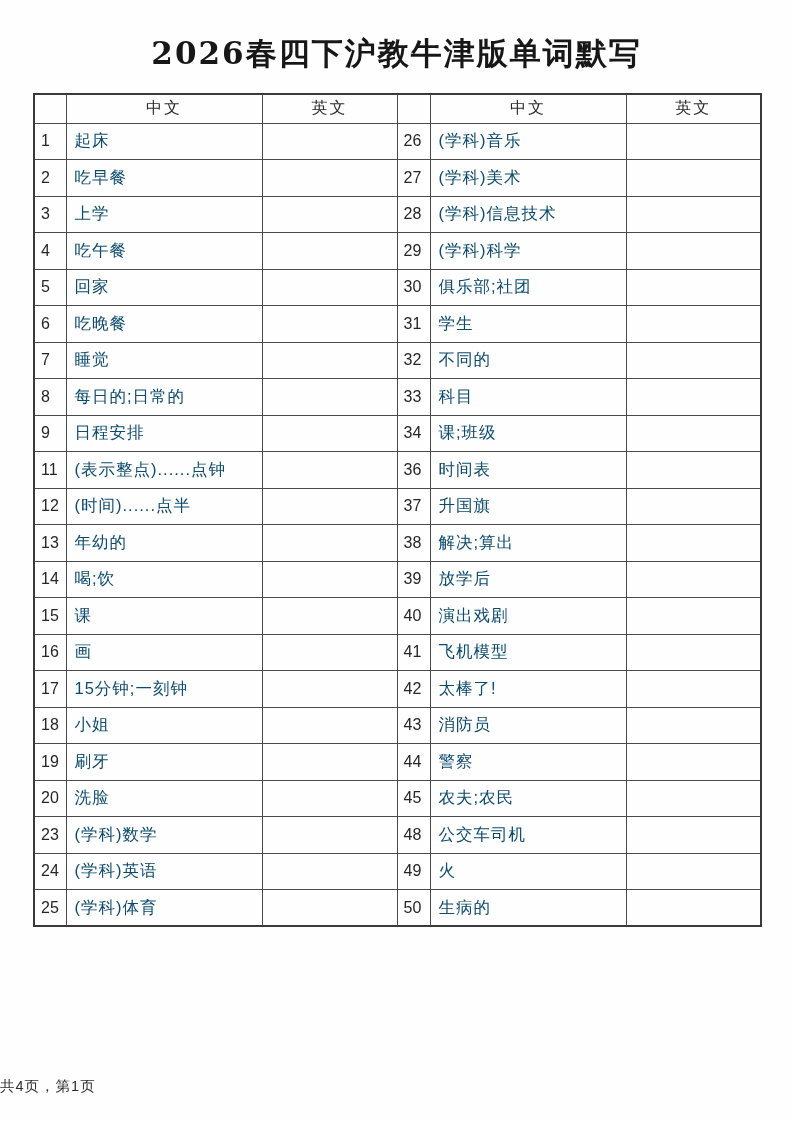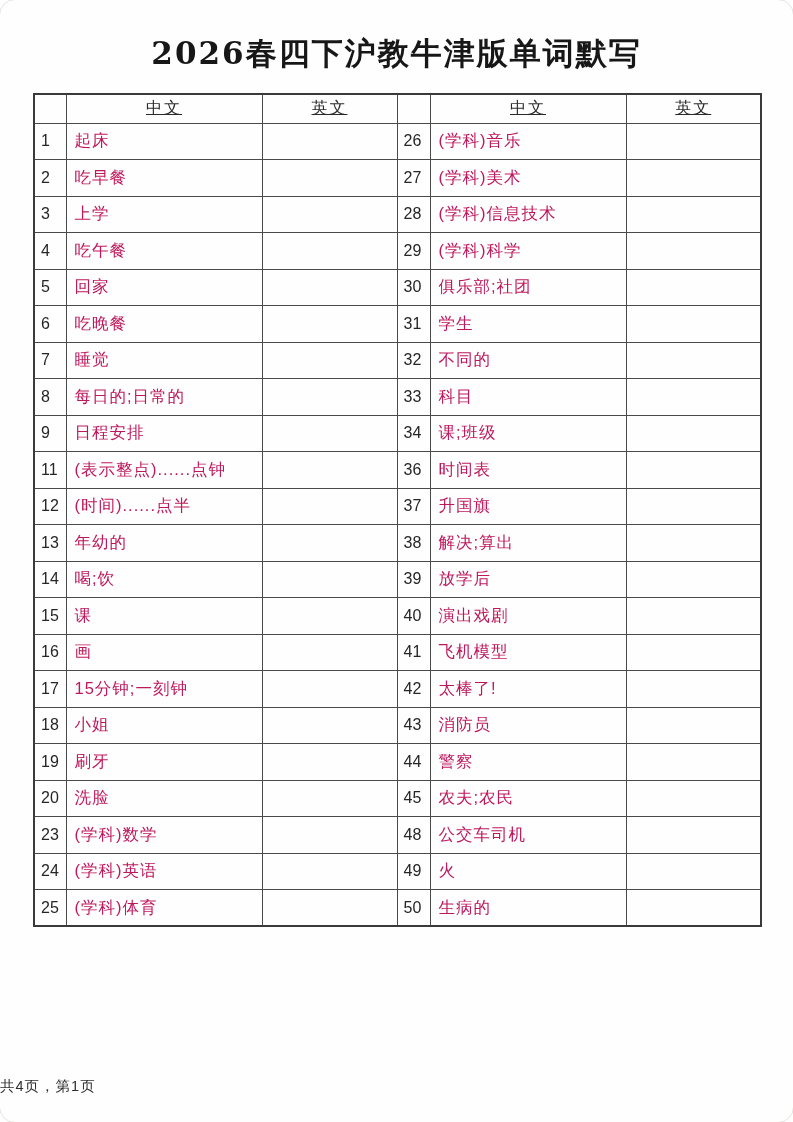--- a/index.html
+++ b/index.html
@@ -11,21 +11,20 @@
     position: relative;
     width: 793px;
     height: 1122px;
     margin: 0 auto;
     background: #fefefe;
     outline: 1px solid #e3e3e0;
     box-sizing: border-box;
     font-family: "Liberation Sans", sans-serif;
     color: #1f1f1f;
     overflow: hidden;
-    border-radius: 15px;
   }
   .title {
     margin: 0;
     padding-top: 33px;
     text-align: center;
     font-family: "DejaVu Serif", serif;
     font-size: 31px;
     font-weight: bold;
     letter-spacing: 2px;
     color: #171717;
@@ -52,37 +51,36 @@
   col.c-num2  { width: 33px;  }
   col.c-cn2   { width: 196px; }
   col.c-en2   { width: 135px; }
   thead th {
     height: 29px;
     font-size: 16px;
     font-weight: normal;
     text-align: center;
     letter-spacing: 2px;
     color: #2a2a2a;
-    text-decoration: underline;
   }
   tbody td {
     height: 36.5px;
     vertical-align: middle;
   }
   td.cell-num {
     font-size: 16px;
     padding-left: 6px;
     text-align: left;
     color: #262626;
   }
   td.cell-cn {
     font-size: 16.5px;
     padding-left: 8px;
     letter-spacing: 1px;
-    color: #be185d;
+    color: #0c4a6e;
   }
   td.cell-en {
     font-size: 16px;
   }
   .footer {
     position: absolute;
     top: 1077px;
     left: 0;
     width: 100%;
     font-size: 14.5px;

